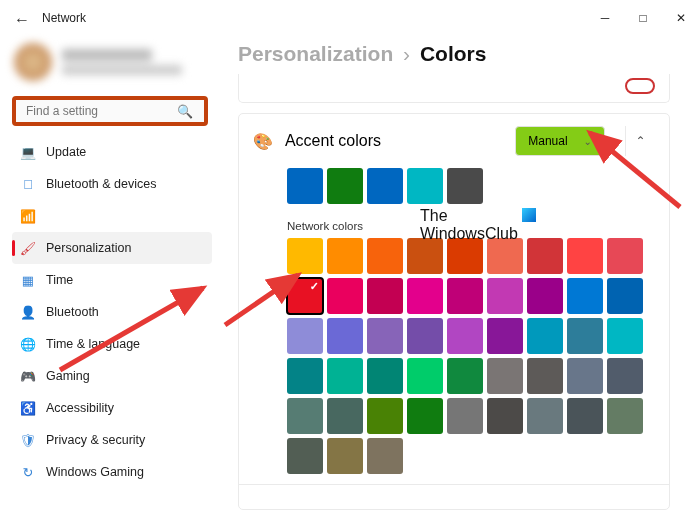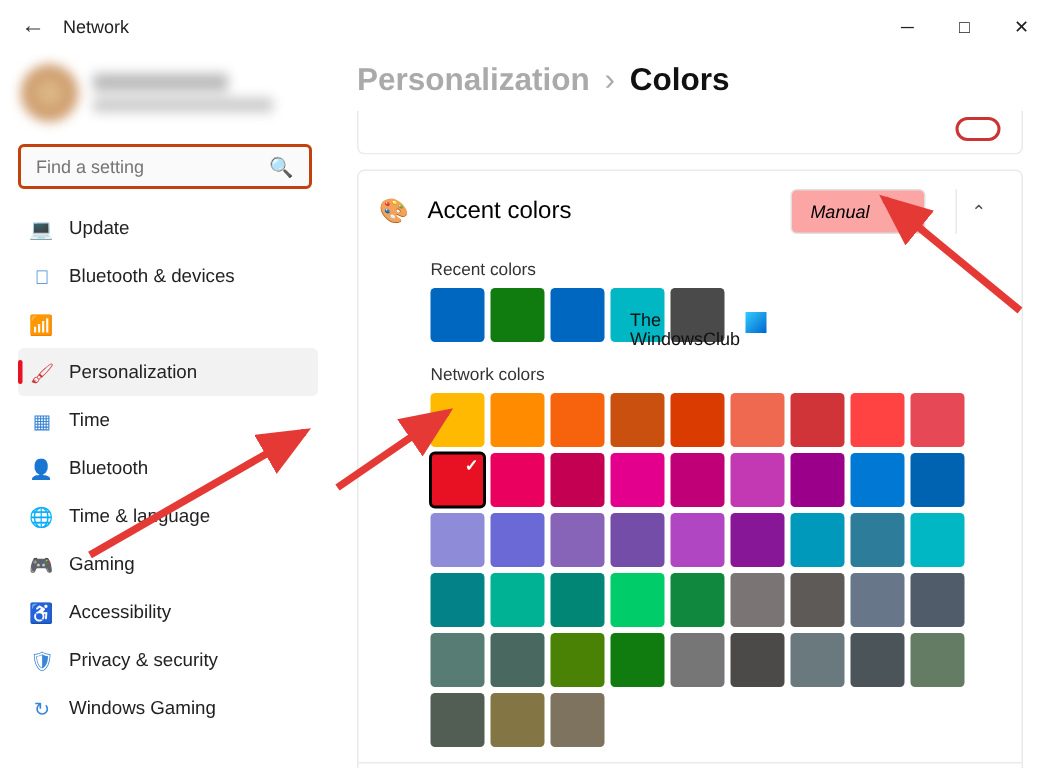--- a/index.html
+++ b/index.html
@@ -13,54 +13,54 @@
 
   .shell { display: flex; height: calc(512px - 36px); }
 
   .side { width: 220px; padding: 2px 8px 8px 12px; }
   .profile { display:flex; align-items:center; gap:10px; height:48px; padding:4px 2px; filter: blur(4px); }
   .avatar { width:38px; height:38px; border-radius:50%; background: radial-gradient(circle,#e0c090,#c08050); }
   .ptxt { display:flex; flex-direction:column; }
   .ptxt .l1 { width:90px; height:12px; background:#bbb; border-radius:2px; margin-bottom:4px;}
   .ptxt .l2 { width:120px; height:10px; background:#ccc; border-radius:2px;}
 
-  .search { margin: 10px 4px 10px 0; height: 30px; border:2px solid #c2410c; border-radius:4px; background:#fafafa; display:flex; align-items:center; justify-content:space-between; padding: 0 10px;}
+  .search { margin: 10px 4px 10px 0; height: 30px; border:4px solid #c2410c; border-radius:4px; background:#fafafa; display:flex; align-items:center; justify-content:space-between; padding: 0 10px;}
   .search input { border:0; background:transparent; font-size:12px; outline:none; width:140px; color:#444;}
   .sicon { font-size:13px; color:#666;}
 
   .nav { display:flex; flex-direction:column; gap:0; margin-top:4px;}
   .nav-item { display:flex; align-items:center; gap:10px; height:32px; padding:0 8px; font-size:12.5px; color:#222; border-radius:4px; position:relative;}
   .nav-item.sel { background:#f2f2f2; }
   .nav-item.sel::before { content:""; position:absolute; left:0; top:8px; bottom:8px; width:3px; background:#e81123; border-radius:2px;}
   .nico { width:16px; height:16px; display:flex; align-items:center; justify-content:center; font-size:13px; }
 
-  .main { flex:1; padding: 6px 18px 0 18px; overflow:hidden; }
+  .main { flex:1; padding: 6px 30px 0 18px; overflow:hidden; }
   .crumb { font-size:21px; font-weight:600; color:#aaa; margin-bottom:8px;}
   .crumb .cur { color:#111; font-weight:600;}
   .crumb .sep { margin:0 4px; color:#aaa; font-weight:400;}
 
   .card { border:1px solid #eaeaea; border-radius:5px; margin-bottom:10px; }
   .crop { border-top:0; border-top-left-radius:0; border-top-right-radius:0; padding:4px 14px 8px 48px; display:flex; align-items:center;}
   .crop .sub { font-size:10.5px; color:#888;}
   .pill { width:30px; height:16px; border-radius:10px; border:2px solid #c33; margin-left:auto; position:relative;}
 
   .sel-row { display:flex; align-items:center; padding: 12px 14px; gap:12px;}
-  .drop { margin-left:auto; border:1px solid #e0e0e0; border-radius:4px; height:30px; padding: 0 12px; display:flex; align-items:center; gap:16px; font-size:12px; background:#fca5a5;font-style:italic;}
+  .drop { margin-left:auto; border:1px solid #e0e0e0; border-radius:4px; height:30px; padding: 0 12px; display:flex; align-items:center; gap:16px; font-size:12px; background:#84cc16;}
   .chev { font-size:10px; color:#555;}
   .expand { width:30px; height:30px; display:flex; align-items:center; justify-content:center; font-size:12px; color:#555; border-left:1px solid #eaeaea; margin-left:8px;}
 
   .section-label { font-size:11.5px; color:#333; padding: 6px 0 6px 48px;}
   .swatches { display:flex; flex-wrap:wrap; gap:4px; padding: 0 14px 10px 48px; width: 440px;}
   .sw { width:36px; height:36px; border-radius:3px; position:relative;}
   .sw.hl { outline:2px solid #000; outline-offset:-1px;}
   .sw.hl::after { content:"✓"; position:absolute; top:2px; right:4px; color:#fff; font-size:11px; font-weight:bold;}
 
   .custrow { display:flex; align-items:center; justify-content:space-between; padding:12px 14px; border-top:1px solid #eaeaea;}
 
-  .wm { position:absolute; font-size:12px; line-height:1.1; color:#111; display:flex; align-items:flex-start; gap:4px;}
+  .wm { position:absolute; font-size:16px; line-height:1.1; color:#111; display:flex; align-items:flex-start; gap:4px;}
   .wm .sq { width:14px; height:14px; background:linear-gradient(135deg,#3cf,#06c); display:inline-block; margin-top:1px;}
   .arrow { position:absolute; pointer-events:none;}
 </style>
 </head>
 <body>
 
 <div class="titlebar">
   <div class="back">←</div>
   <div class="ttl">Network</div>
   <div class="winctl">
@@ -148,21 +148,20 @@
         <span class="rtxt">Accent colors</span>
         <div class="drop">
           <span>Manual</span>
           <span class="chev">⌄</span>
         </div>
         <div class="expand">
             <span>⌃</span>
           </div>
       </div>
 
-      <div class="section-label">Recent colors</div>
       <div class="swatches" id="recent">
           <div class="sw" style="background: rgb(0, 103, 192);"></div>
           <div class="sw" style="background: rgb(16, 124, 16);"></div>
           <div class="sw" style="background: rgb(0, 103, 192);"></div>
           <div class="sw" style="background: rgb(0, 183, 195);"></div>
           <div class="sw" style="background: rgb(74, 74, 74);"></div>
         </div>
 
       <div class="section-label">Network colors</div>
       <div class="swatches" id="wcolors">

